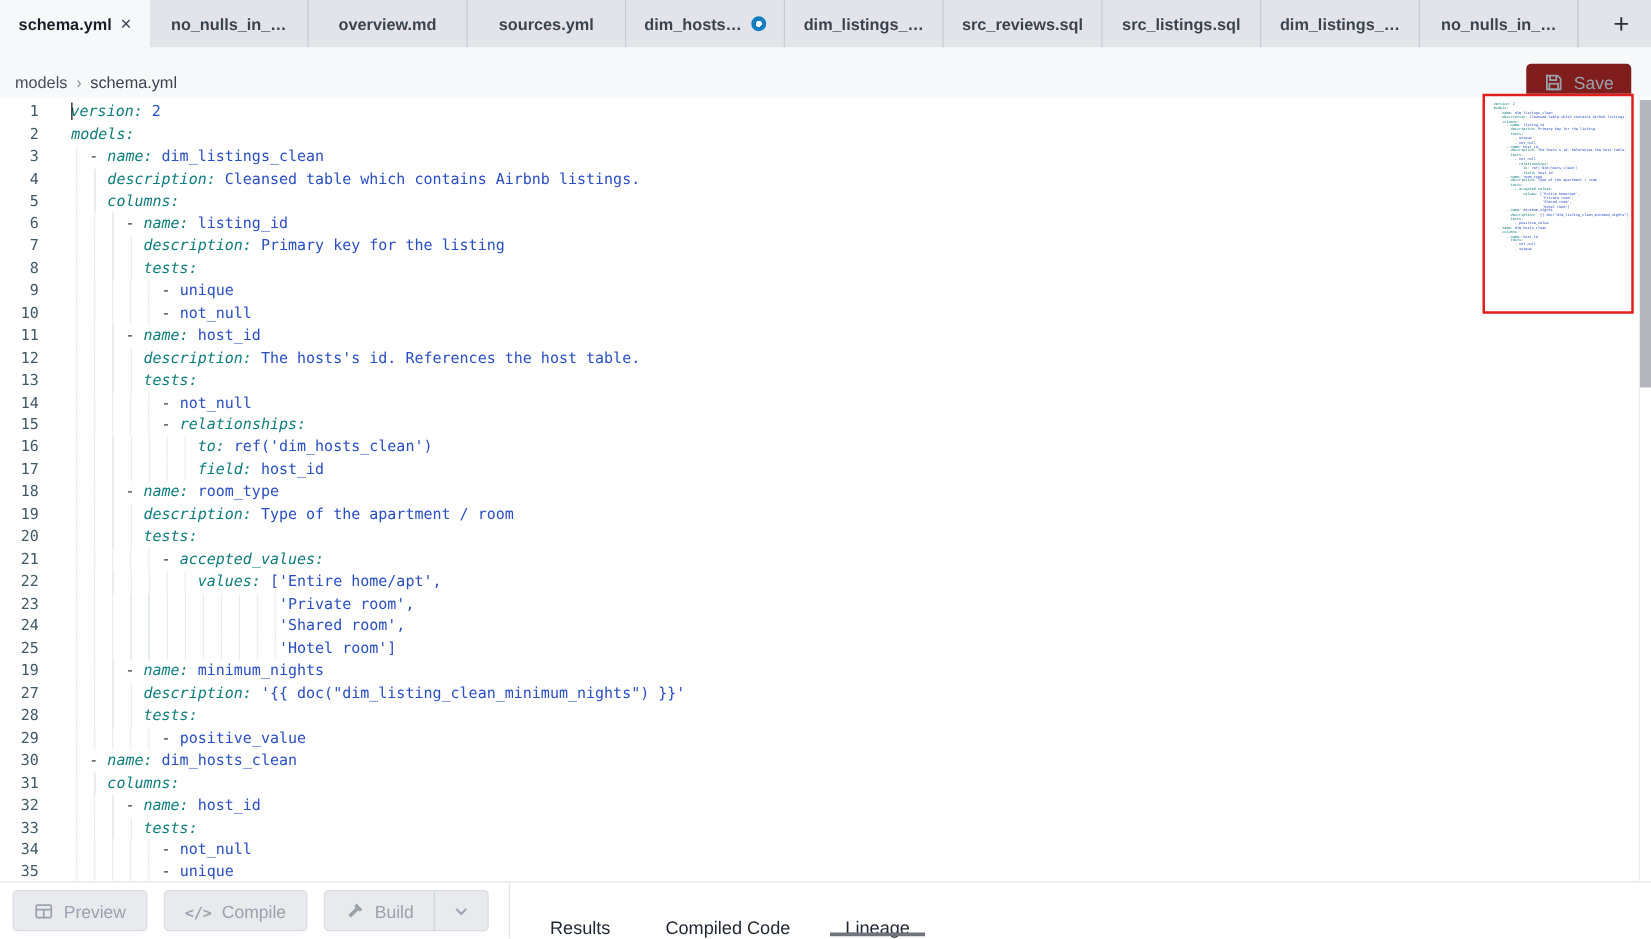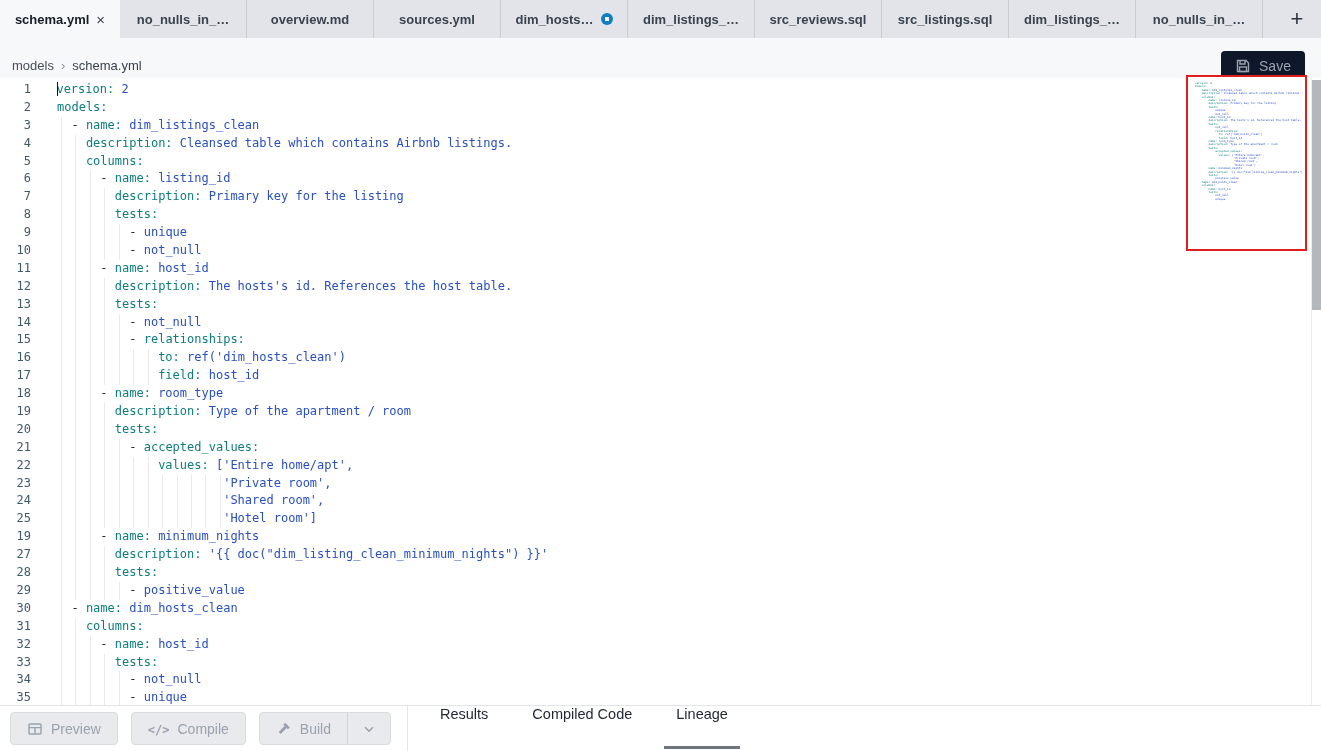--- a/index.html
+++ b/index.html
@@ -23,38 +23,38 @@
   .new-tab { width:48px; display:flex; align-items:center; justify-content:center;
              font-size:22px; font-weight:400; color:#2c333d; cursor:pointer; }
 
   
   .crumbbar { position:absolute; top:38px; left:0; right:0; height:56px;
               background:#f7f8fa; border-bottom:1px solid #ededf0;
               display:flex; align-items:center; padding:0 16px 0 12px; }
   .crumb { font-size:13px; color:#454e59; }
   .crumb-sep { margin:0 7px; color:#8a929c; font-size:13px; }
   .crumb-current { font-size:13px; color:#39424d; }
-  .savebtn { margin-left:auto; height:30px; min-width:84px; background:#0f172a;
+  .savebtn { margin-left:auto; height:30px; min-width:84px; background:#7f1d1d;
              border:none; border-radius:4px; display:flex; align-items:center;
              justify-content:center; gap:8px; color:#9aa2ad; font-size:14px;
              font-family:"Liberation Sans",sans-serif; padding:0 14px; }
   .savebtn svg { display:block; }
 
   
   .editor { position:absolute; top:78px; left:0; right:0; height:627px;
             background:#fff; overflow:hidden; font-family:"DejaVu Sans Mono", monospace;
             font-size:12px; padding-top:3px; }
   .line { display:flex; height:17.9px; line-height:17.9px; white-space:pre; }
   .ln { width:31px; text-align:right; color:#3f5968; flex:0 0 auto;
         user-select:none; }
   .lc { padding-left:26px; }
   .ind { display:inline-block; height:17.9px; vertical-align:top;
          background:repeating-linear-gradient(to right,#e7eaee 0,#e7eaee 1px,transparent 1px,transparent 14.45px);
          background-position:4px 0; }
-  .tk { color:#0e7c7c; }
+  .tk { color:#0e7c7c;font-style:italic; }
   .tv { color:#2a4fc0; }
   .td { color:#24292e; }
   .cursor { display:inline-block; width:0; border-left:1.6px solid #111;
             height:14px; vertical-align:middle; margin-right:-1.6px;
             position:relative; top:-1px; }
 
   
   .minimap { position:absolute; top:75px; right:14px; width:121px; height:176px;
              background:#fff; border:2px solid #e01e1e; overflow:hidden;
              padding:5px 0 0 7px; z-index:3; }
@@ -74,21 +74,21 @@
   .abtn { height:33px; display:flex; align-items:center; border:1px solid #d8dbe0;
           background:#e8eaee; border-radius:4px; color:#9aa2ad; font-size:14px;
           font-family:"Liberation Sans",sans-serif; overflow:hidden; }
   .abtn .seg { display:flex; align-items:center; gap:8px; padding:0 16px; height:100%; }
   .abtn .chev { border-left:1px solid #d0d3d9; padding:0 14px; height:100%;
                 display:flex; align-items:center; }
   .abtn svg { display:block; }
   .code-glyph { font-family:"DejaVu Sans Mono", monospace; font-size:12px; font-weight:700; }
   .btabs { display:flex; align-items:stretch; border-left:1px solid #e3e6ea;
            padding-left:28px; }
-  .btab { position:relative; display:flex; align-items:flex-start; padding:0 4px;
+  .btab { position:relative; display:flex; align-items:flex-end; padding:0 4px;
           margin-right:36px; font-size:14.5px; color:#1f2631; cursor:pointer; }
   .btab .ul { position:absolute; left:-8px; right:-8px; bottom:2px; height:3px;
               background:transparent; }
   .btab.active .ul { background:#70757d; }
 </style>
 </head>
 <body>
 
 <div class="tabbar">
   <div class="tabs">

